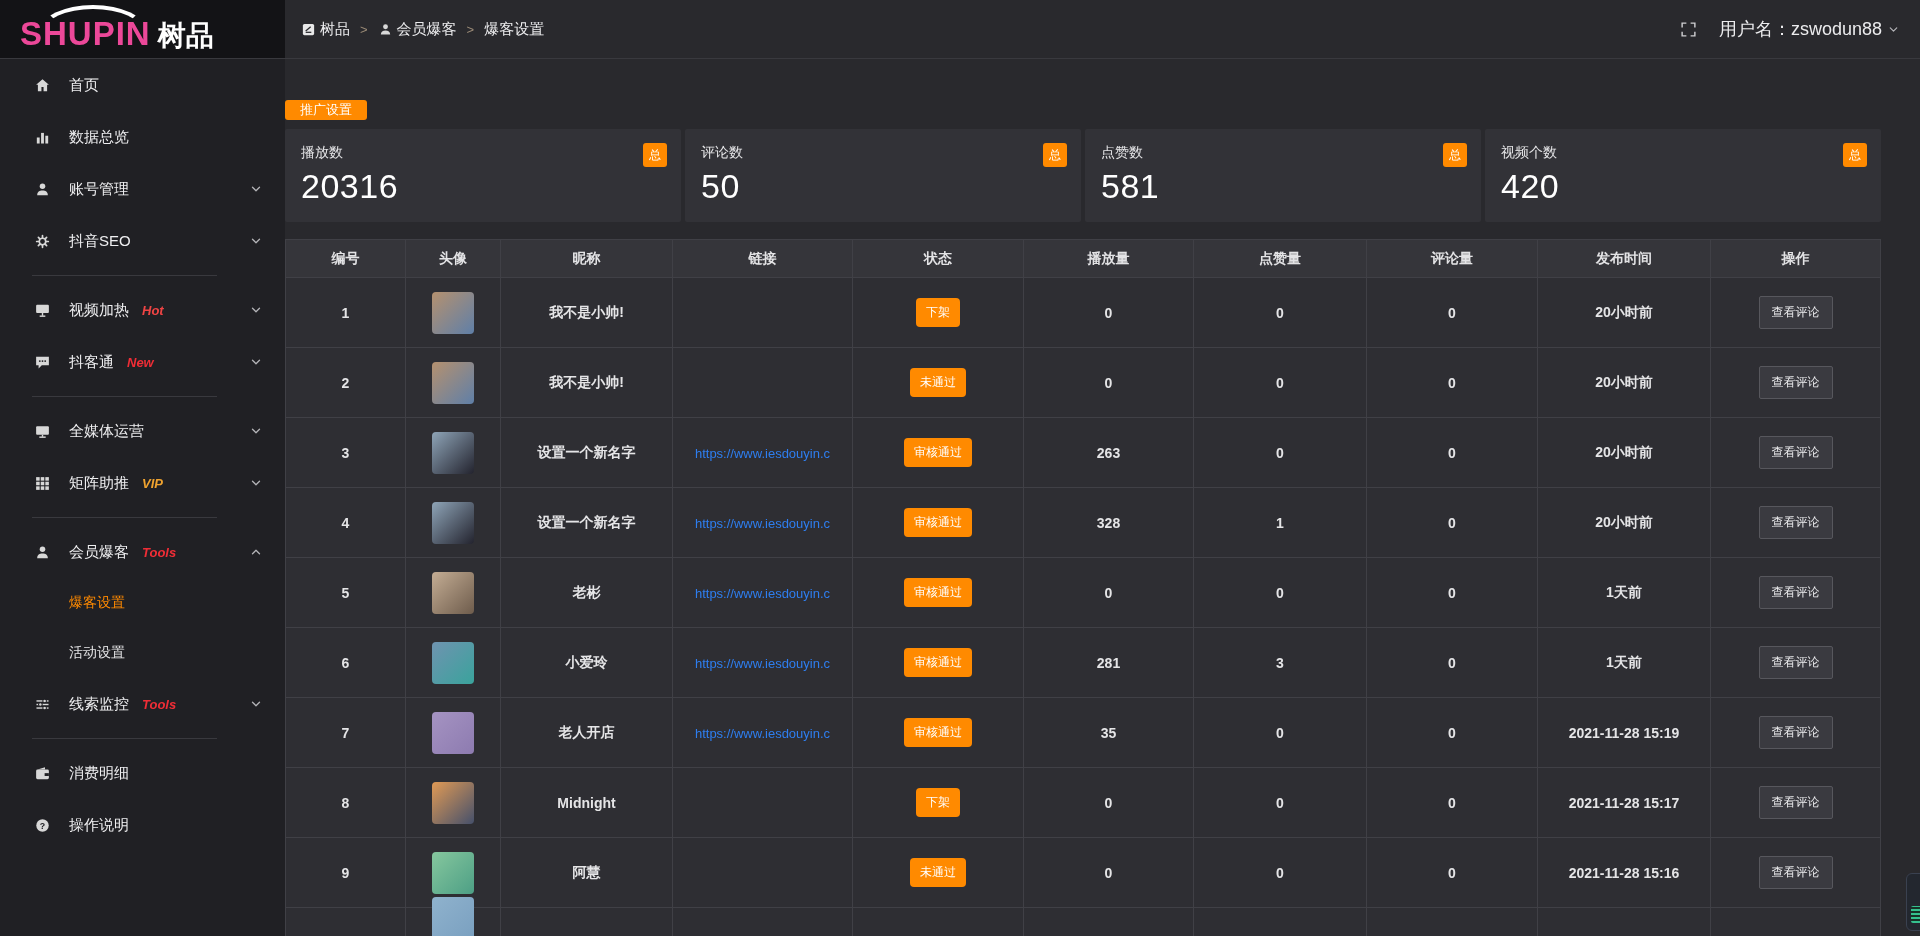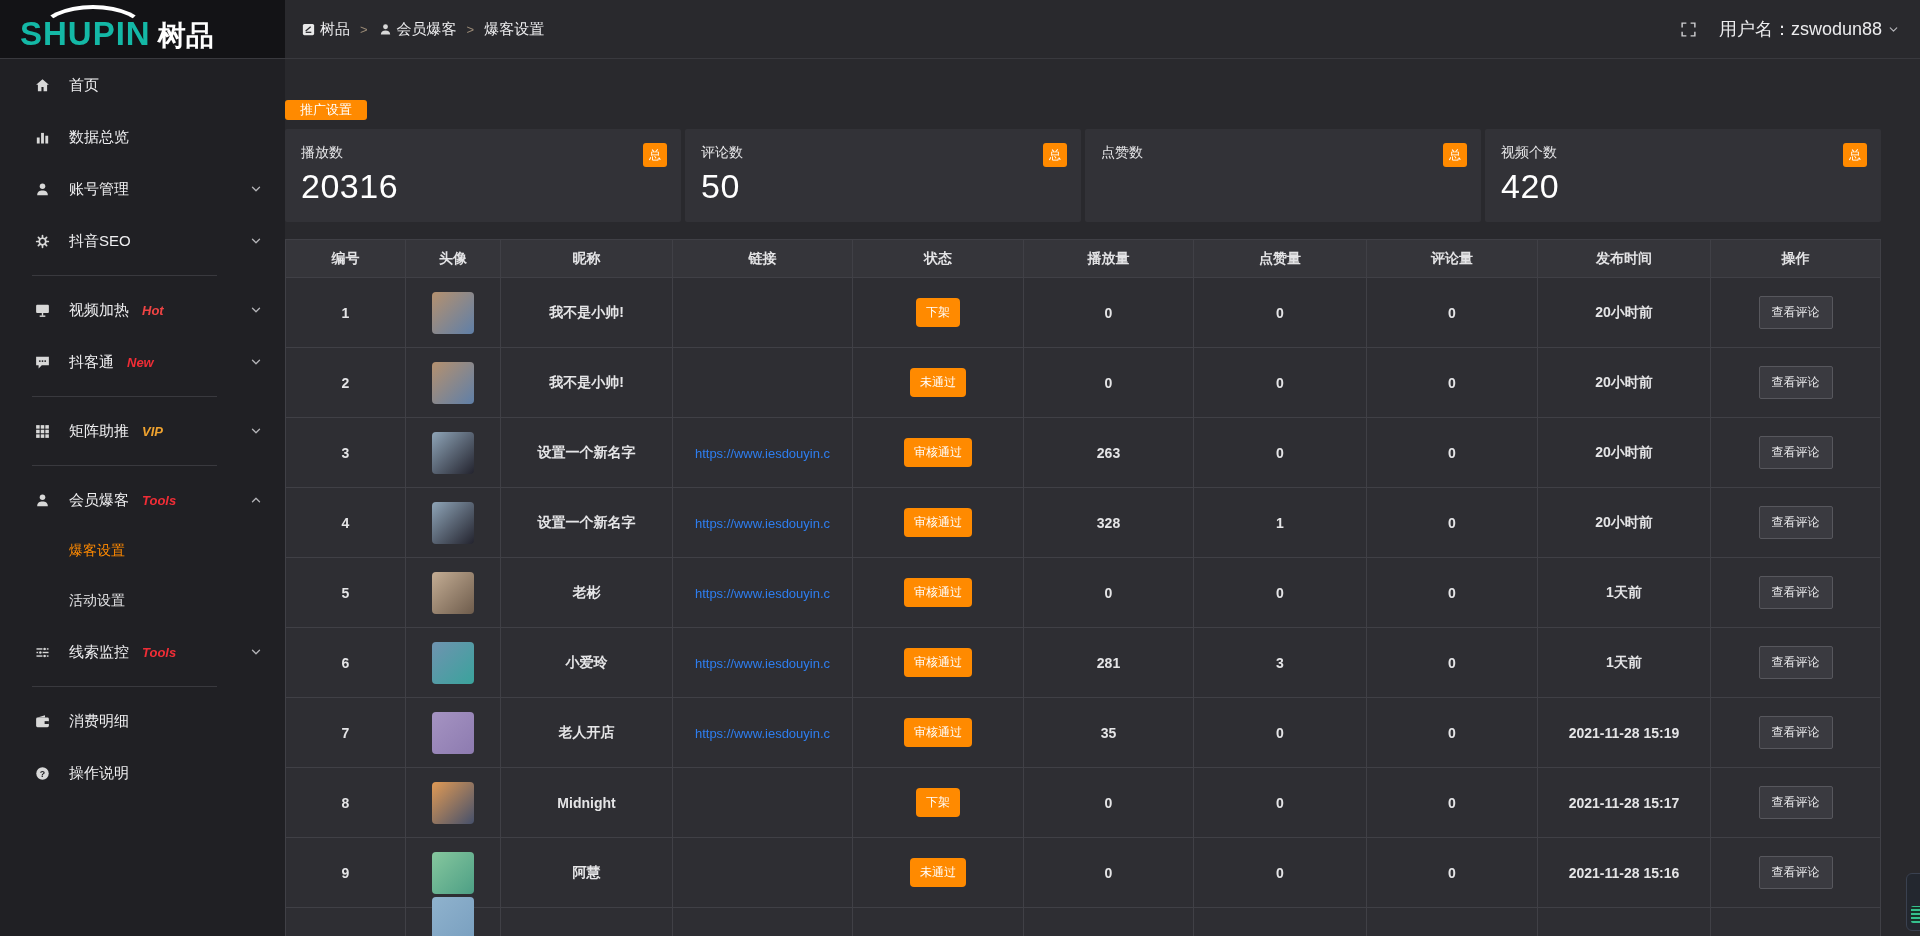--- a/index.html
+++ b/index.html
@@ -14,21 +14,21 @@
     --row-bg:#2e2e33; --head-bg:#35353a; --border:#404046;
   }
 
   
   .topbar { position:fixed; top:0; left:0; width:1920px; height:59px;
     background:#29292d; border-bottom:1px solid #39393e; display:flex; z-index:20; }
   .logo-area { width:285px; height:100%; background:var(--logo-bg); position:relative; flex:none; }
   .logo-arc { position:absolute; top:5px; left:40px; width:106px; height:52px;
     border:4px solid transparent; border-top-color:#fff; border-radius:50%; }
   .logo-text { position:absolute; left:20px; top:15px; white-space:nowrap; }
-  .logo-en { font-size:33px; font-weight:bold; letter-spacing:1px; color:#14b8a6; }
+  .logo-en { font-size:33px; font-weight:bold; letter-spacing:1px; color:#ec4899; }
   .logo-cn { font-size:28px; font-weight:bold; color:#fff; margin-left:7px; }
   .topbar-right { flex:1; display:flex; align-items:center; padding:0 20px 0 16px; }
   .breadcrumb { display:flex; align-items:center; font-size:15px; color:#ececee; }
   .crumb { display:flex; align-items:center; gap:4px; cursor:pointer; }
   .crumb svg { display:block; }
   .crumb-sep { color:#9a8a76; margin:0 10px; font-size:13px; }
   .topbar-spacer { flex:1; }
   .fullscreen-btn { cursor:pointer; display:flex; align-items:center; margin-right:22px; }
   .user-box { display:flex; align-items:center; font-size:18px; color:#ececee; cursor:pointer; }
   .user-box .chev { margin-left:5px; display:flex; }
@@ -223,20 +223,35 @@
       <span class="mi-chev ">
         <svg width="14" height="14" viewBox="0 0 24 24">
           <polyline points="6,9 12,15 18,9" fill="none" stroke="#b4b4b8" stroke-width="2.2" stroke-linecap="round" stroke-linejoin="round"></polyline>
         </svg>
       </span>
     </div>
     <div class="menu-divider"></div>
     <div class="menu-item">
       <span class="mi-icon">
         <svg width="17" height="17" viewBox="0 0 24 24">
+          <rect x="3" y="4.5" width="18" height="12" rx="1.5" fill="#d8d8d8"></rect>
+          <line x1="12" y1="16.5" x2="12" y2="19.5" stroke="#d8d8d8" stroke-width="2"></line>
+          <line x1="7.5" y1="20" x2="16.5" y2="20" stroke="#d8d8d8" stroke-width="2"></line>
+        </svg>
+      </span>
+      <span class="mi-label">全媒体运营</span>
+      <span class="mi-chev ">
+        <svg width="14" height="14" viewBox="0 0 24 24">
+          <polyline points="6,9 12,15 18,9" fill="none" stroke="#b4b4b8" stroke-width="2.2" stroke-linecap="round" stroke-linejoin="round"></polyline>
+        </svg>
+      </span>
+    </div>
+    <div class="menu-item">
+      <span class="mi-icon">
+        <svg width="17" height="17" viewBox="0 0 24 24">
           <g fill="#d8d8d8">
             <rect x="3" y="3" width="5" height="5"></rect>
             <rect x="9.5" y="3" width="5" height="5"></rect>
             <rect x="16" y="3" width="5" height="5"></rect>
             <rect x="3" y="9.5" width="5" height="5"></rect>
             <rect x="9.5" y="9.5" width="5" height="5"></rect>
             <rect x="16" y="9.5" width="5" height="5"></rect>
             <rect x="3" y="16" width="5" height="5"></rect>
             <rect x="9.5" y="16" width="5" height="5"></rect>
             <rect x="16" y="16" width="5" height="5"></rect>
@@ -322,20 +337,21 @@
         <div class="card-value">20316</div>
         <div class="card-badge">总</div>
       </div>
       <div class="card">
         <div class="card-label">评论数</div>
         <div class="card-value">50</div>
         <div class="card-badge">总</div>
       </div>
       <div class="card">
         <div class="card-label">点赞数</div>
+        <div class="card-value">581</div>
         <div class="card-badge">总</div>
       </div>
       <div class="card">
         <div class="card-label">视频个数</div>
         <div class="card-value">420</div>
         <div class="card-badge">总</div>
       </div>
     </div>
   <div class="table-wrap">
     <table id="video-table">

